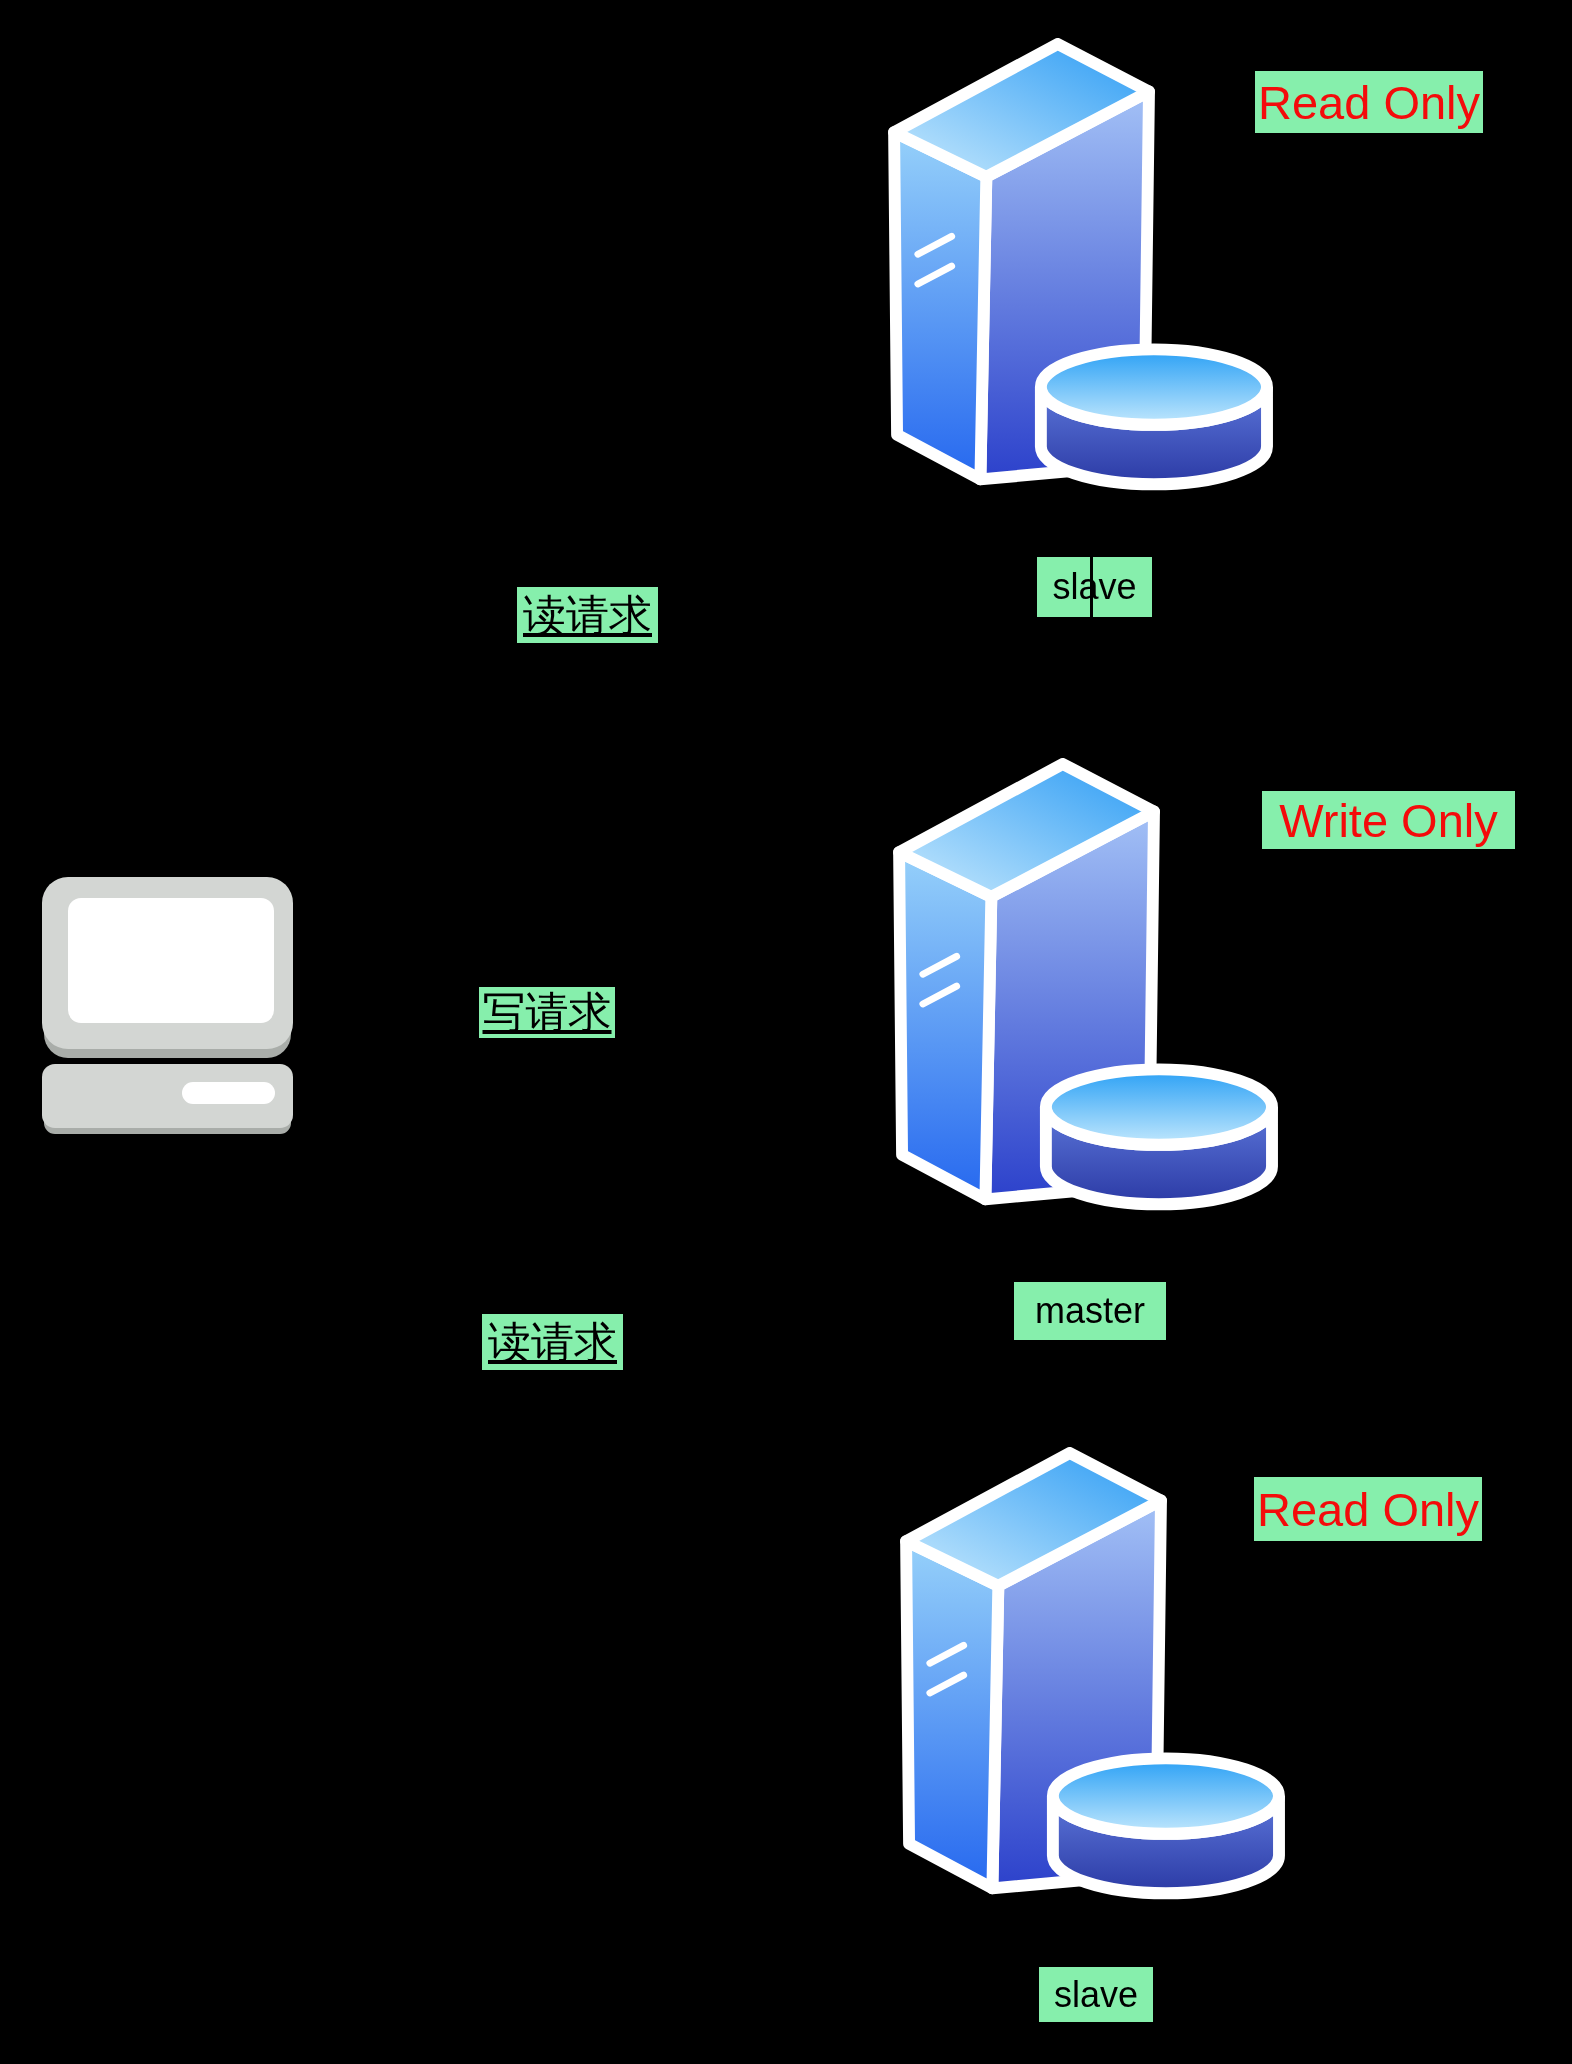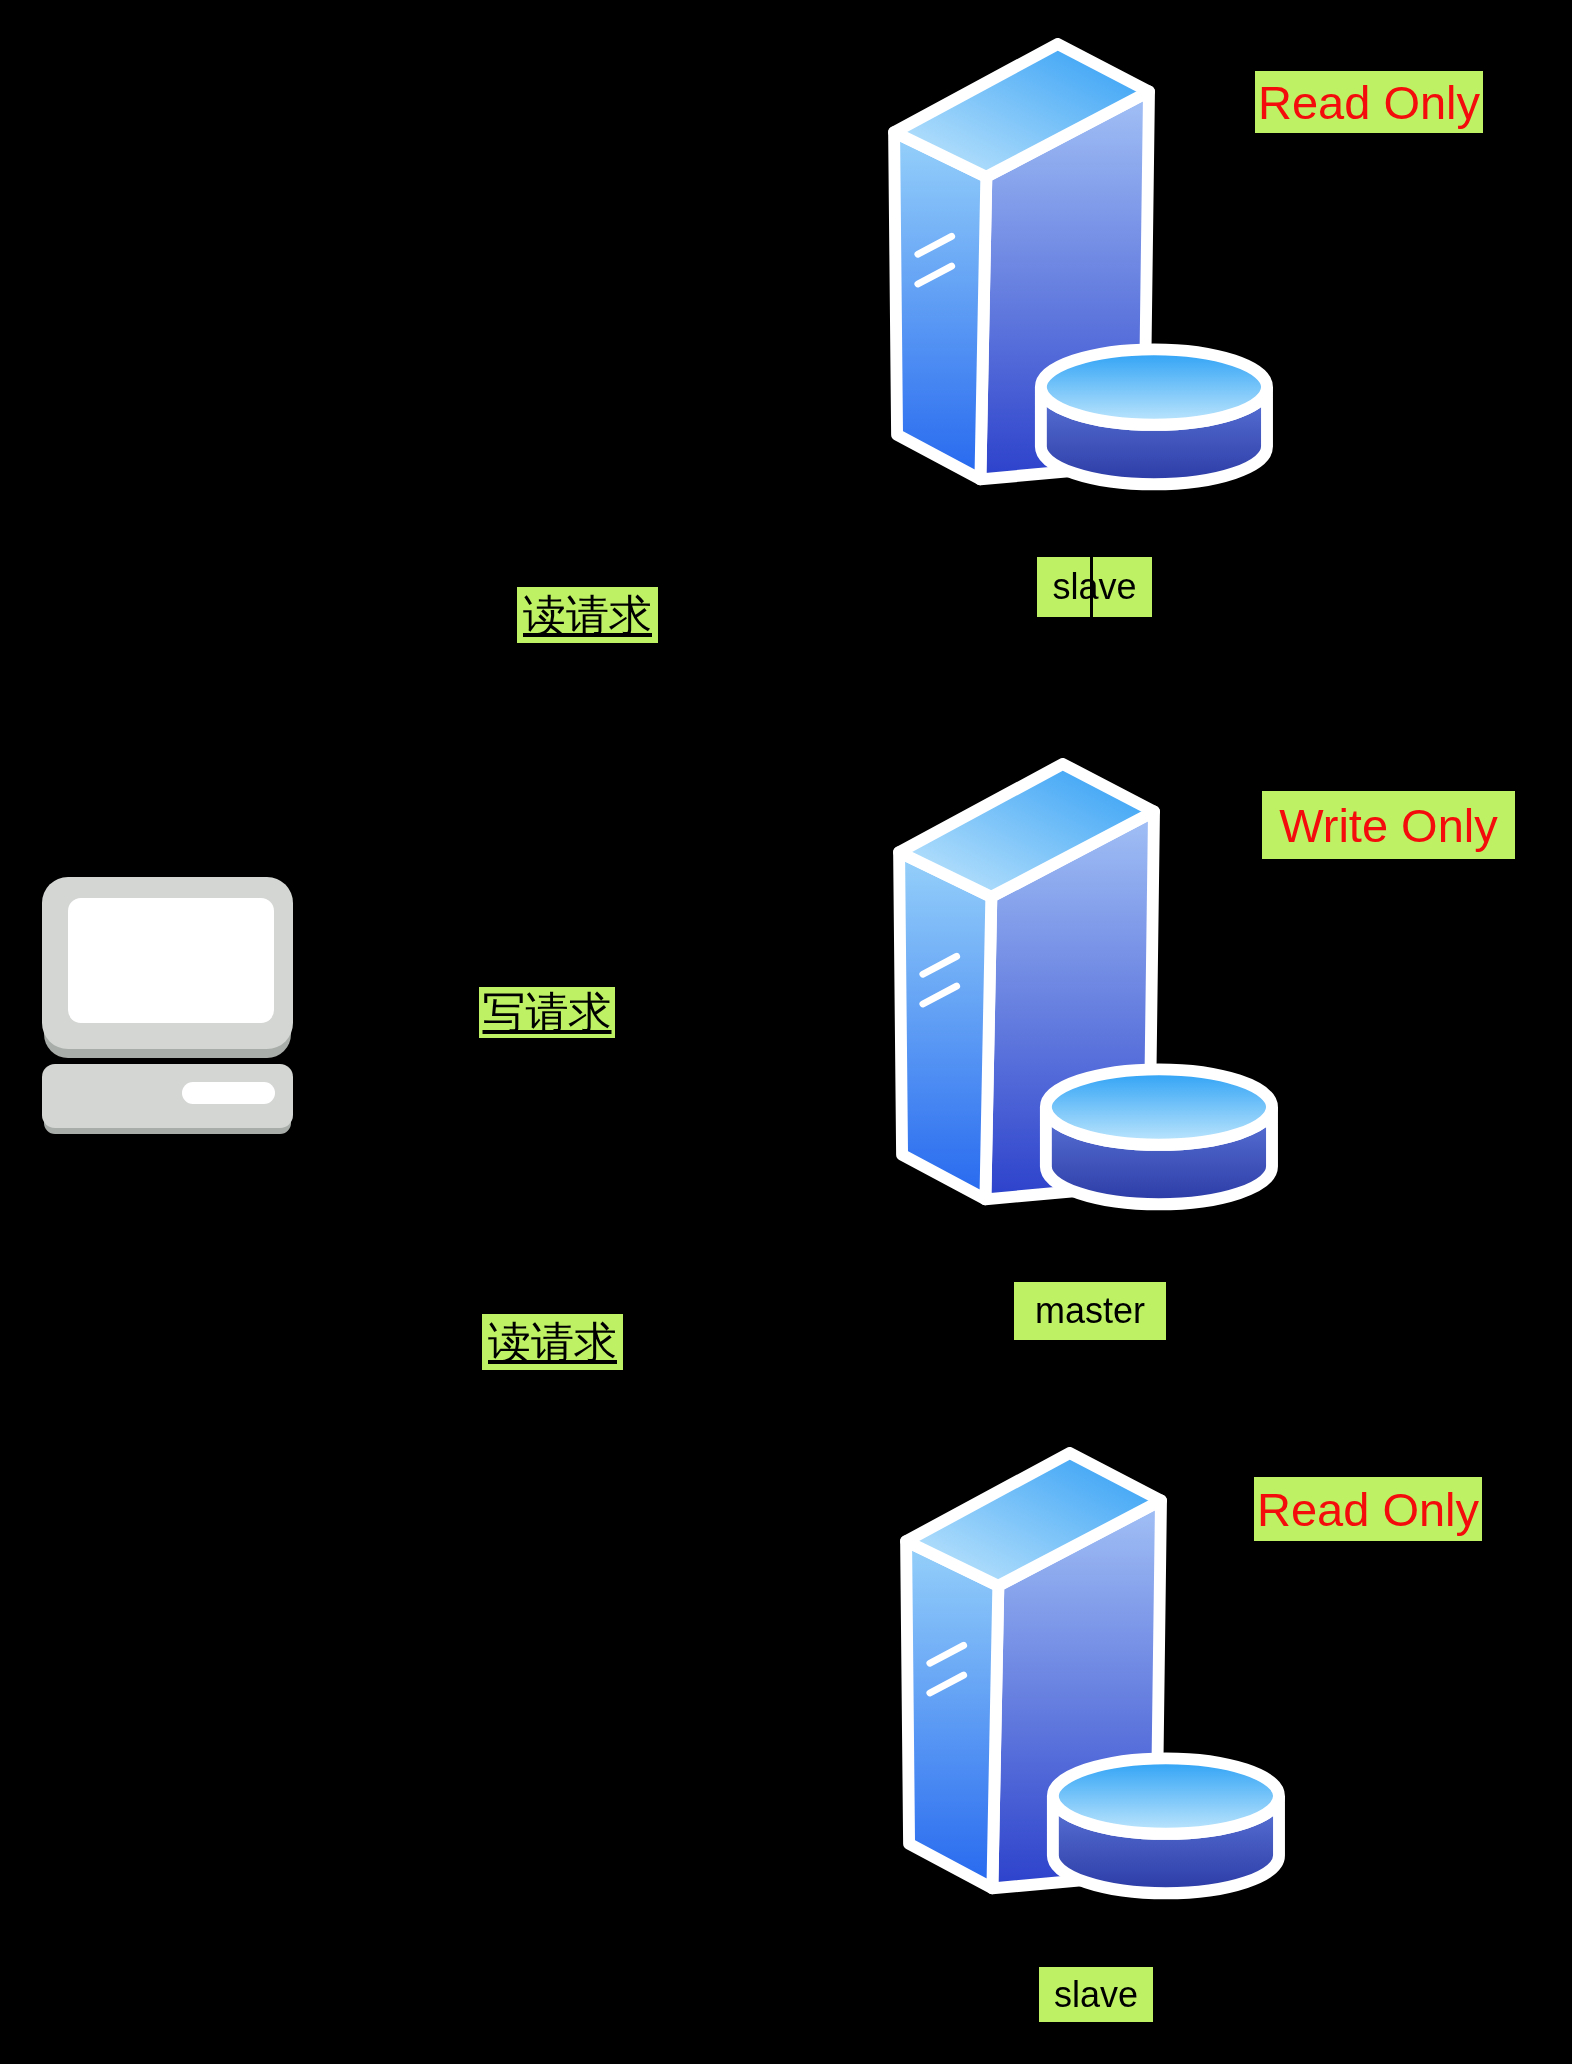--- a/index.html
+++ b/index.html
@@ -35,31 +35,31 @@
 
   
   .server-icon { width: 397px; height: 481px; display: block; }
   .srv1 { left: 888px; top: 38px; }
   .srv2 { left: 893px; top: 758px; }
   .srv3 { left: 900px; top: 1447px; }
 
   
   .lbl {
     display: flex; align-items: center; justify-content: center;
-    background: #bef264; color: #000000;
+    background: #86efac; color: #000000;
     white-space: nowrap; line-height: 1;
   }
   .name-lbl { font-size: 36px; text-align: center; }
   .role-lbl { font-size: 47px; color: #f40b0b; font-weight: 500; }
   .req-lbl  { font-size: 43px; text-decoration: underline; }
 
   .role-1 { left: 1255px; top: 71px;  width: 228px; height: 62px; }
   .name-1 { left: 1037px; top: 557px; width: 115px; height: 60px; }
   .req-1  { left: 517px;  top: 587px; width: 141px; height: 56px; }
-  .role-2 { left: 1262px; top: 791px; width: 253px; height: 68px; }
+  .role-2 { left: 1262px; top: 791px; width: 253px; height: 58px; }
   .name-2 { left: 1014px; top: 1282px; width: 152px; height: 58px; }
   .req-2  { left: 479px;  top: 987px; width: 136px; height: 51px; }
   .req-3  { left: 482px;  top: 1314px; width: 141px; height: 56px; }
   .role-3 { left: 1254px; top: 1477px; width: 228px; height: 64px; }
   .name-3 { left: 1039px; top: 1967px; width: 114px; height: 55px; }
 
   
   .line-fragment {
     left: 1090px; top: 557px; width: 3px; height: 60px;
     background: #000000;

